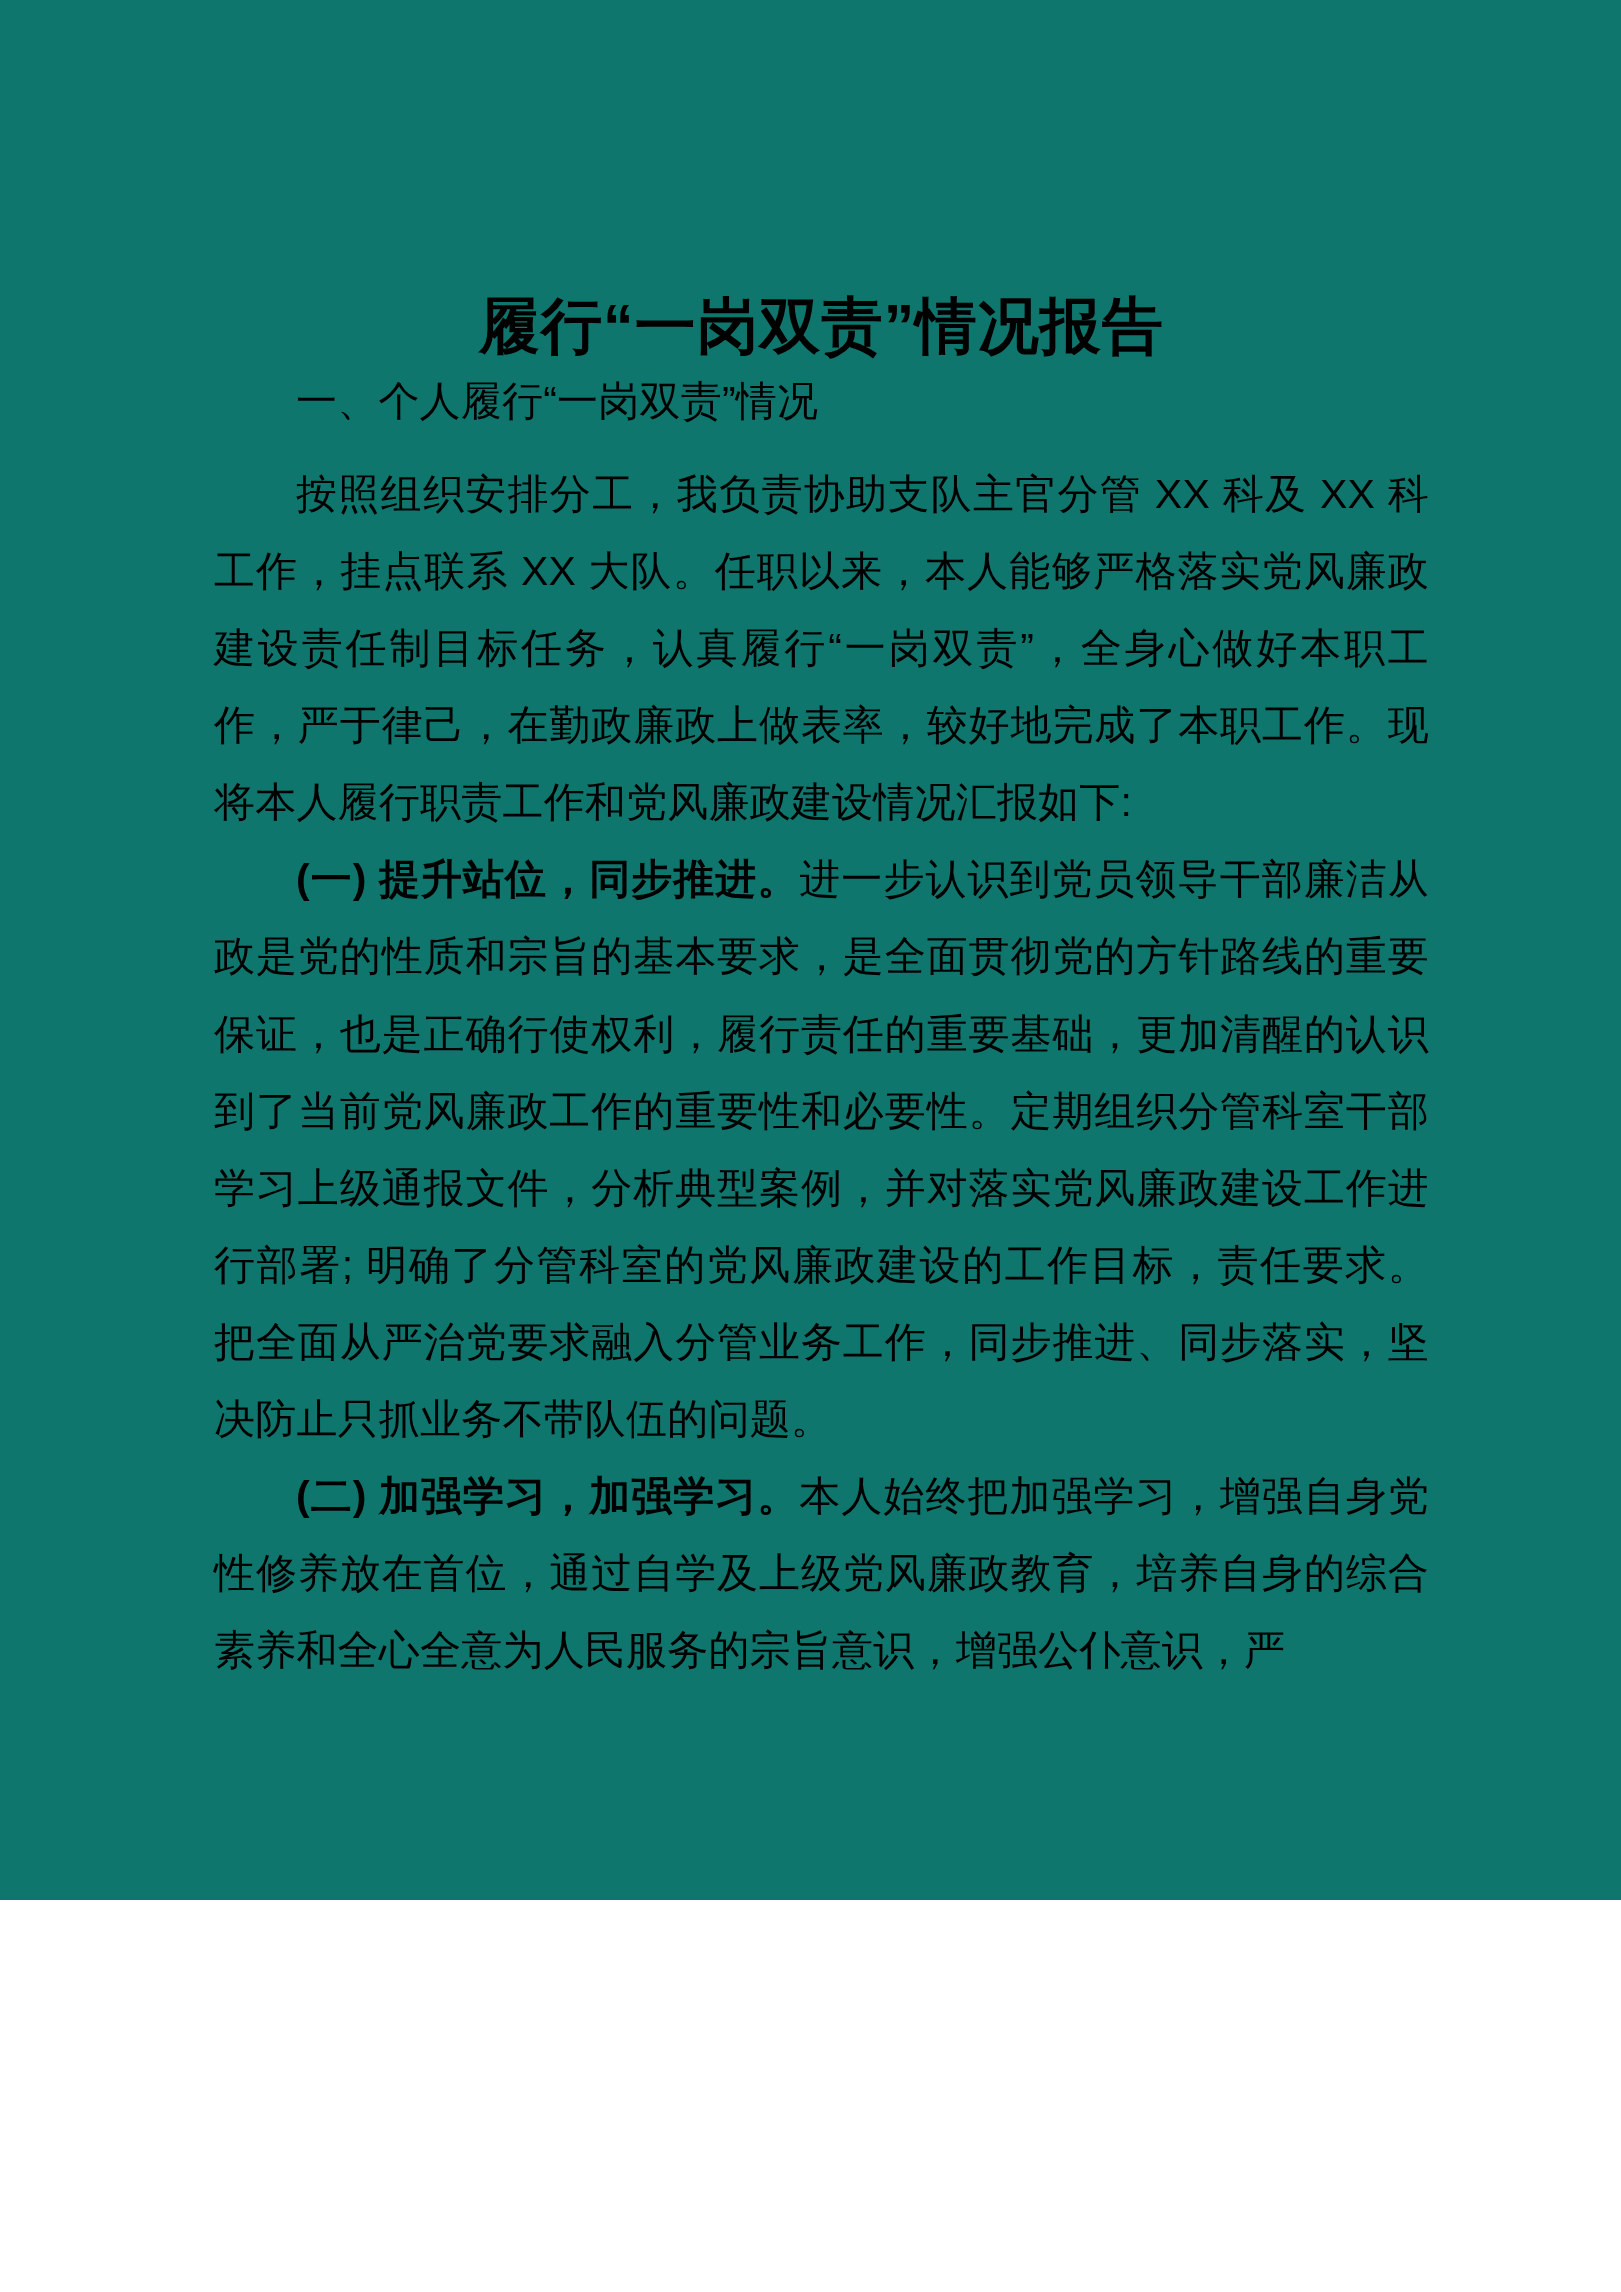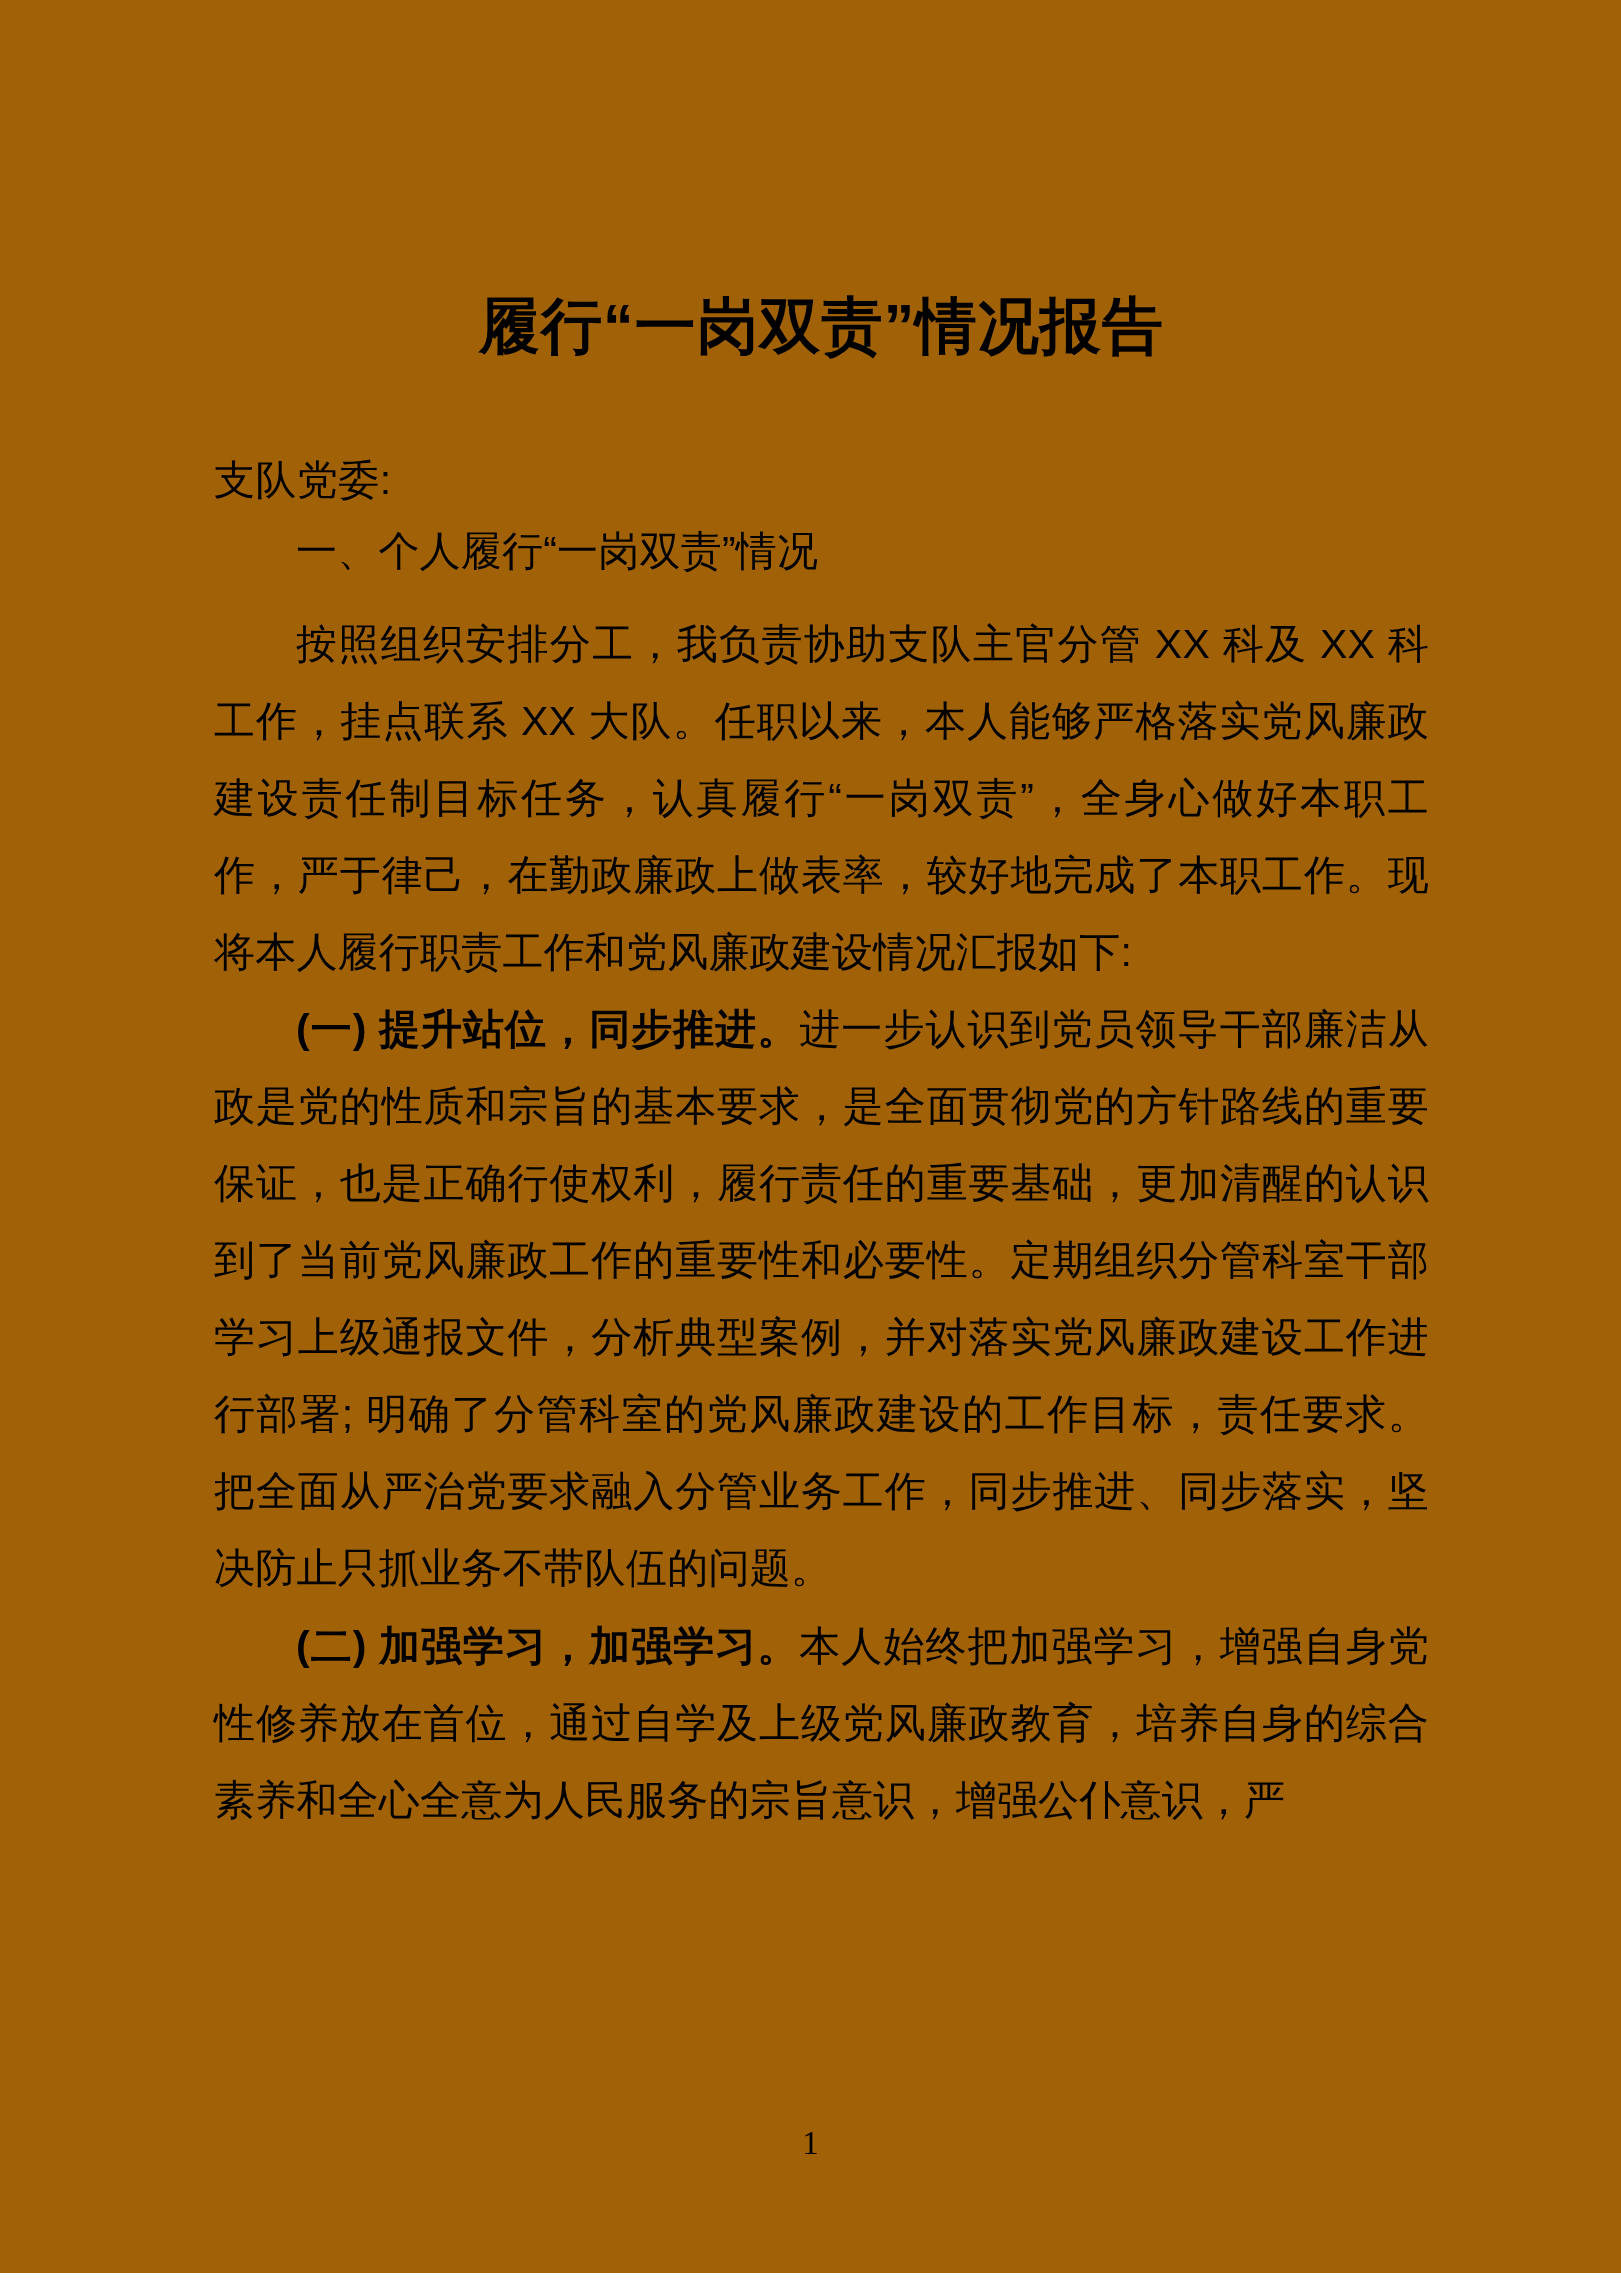--- a/index.html
+++ b/index.html
@@ -3,22 +3,22 @@
 <meta charset="utf-8">
 <style>
   html, body {
     margin: 0;
     padding: 0;
     background: #ffffff;
   }
   .page {
     position: relative;
     width: 1621px;
-    height: 2273px;
-    background: #a16207;
+    height: 1900px;
+    background: #0f766e;
     margin: 0 auto;
     box-sizing: border-box;
     overflow: hidden;
     font-family: "Liberation Sans", "DejaVu Sans", sans-serif;
     color: #000000;
   }
   .content {
     position: absolute;
     left: 214px;
     top: 0;
@@ -72,21 +72,20 @@
   }
 </style>
 </head>
 <body>
 
 <div class="page">
   <div class="content">
 
     <h1 class="doc-title">履行“一岗双责”情况报告</h1>
 
-    <p class="salutation">支队党委:</p>
 
     <p class="para">一、个人履行“一岗双责”情况</p>
 
     <p class="para para-first">按照组织安排分工，我负责协助支队主官分管 XX 科及 XX 科工作，挂点联系 XX 大队。任职以来，本人能够严格落实党风廉政建设责任制目标任务，认真履行“一岗双责”，全身心做好本职工作，严于律己，在勤政廉政上做表率，较好地完成了本职工作。现将本人履行职责工作和党风廉政建设情况汇报如下:</p>
 
     <p class="para"><span class="lead">(一) 提升站位，同步推进。</span><span>进一步认识到党员领导干部廉洁从政是党的性质和宗旨的基本要求，是全面贯彻党的方针路线的重要保证，也是正确行使权利，履行责任的重要基础，更加清醒的认识到了当前党风廉政工作的重要性和必要性。定期组织分管科室干部学习上级通报文件，分析典型案例，并对落实党风廉政建设工作进行部署; 明确了分管科室的党风廉政建设的工作目标，责任要求。把全面从严治党要求融入分管业务工作，同步推进、同步落实，坚决防止只抓业务不带队伍的问题。</span></p>
 
     <p class="para"><span class="lead">(二) 加强学习，加强学习。</span><span>本人始终把加强学习，增强自身党性修养放在首位，通过自学及上级党风廉政教育，培养自身的综合素养和全心全意为人民服务的宗旨意识，增强公仆意识，严</span></p>
 
   </div>

